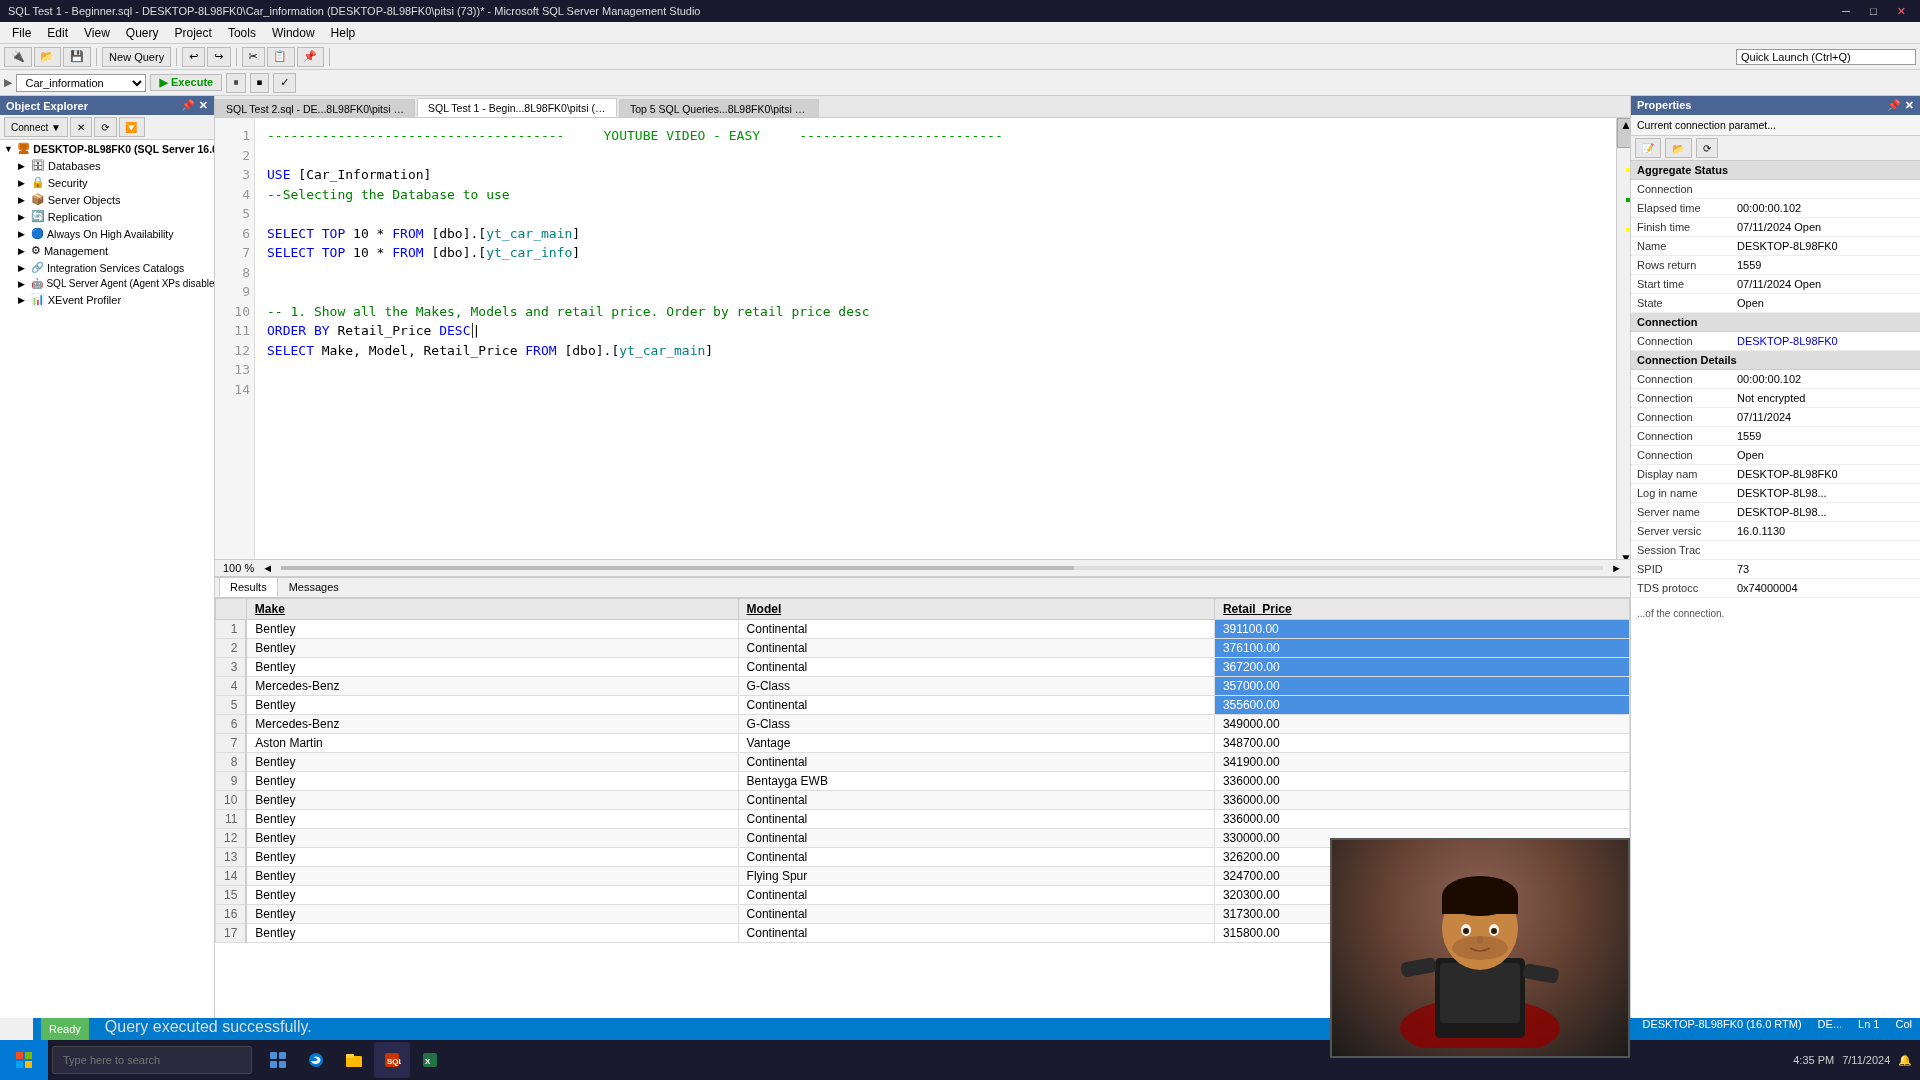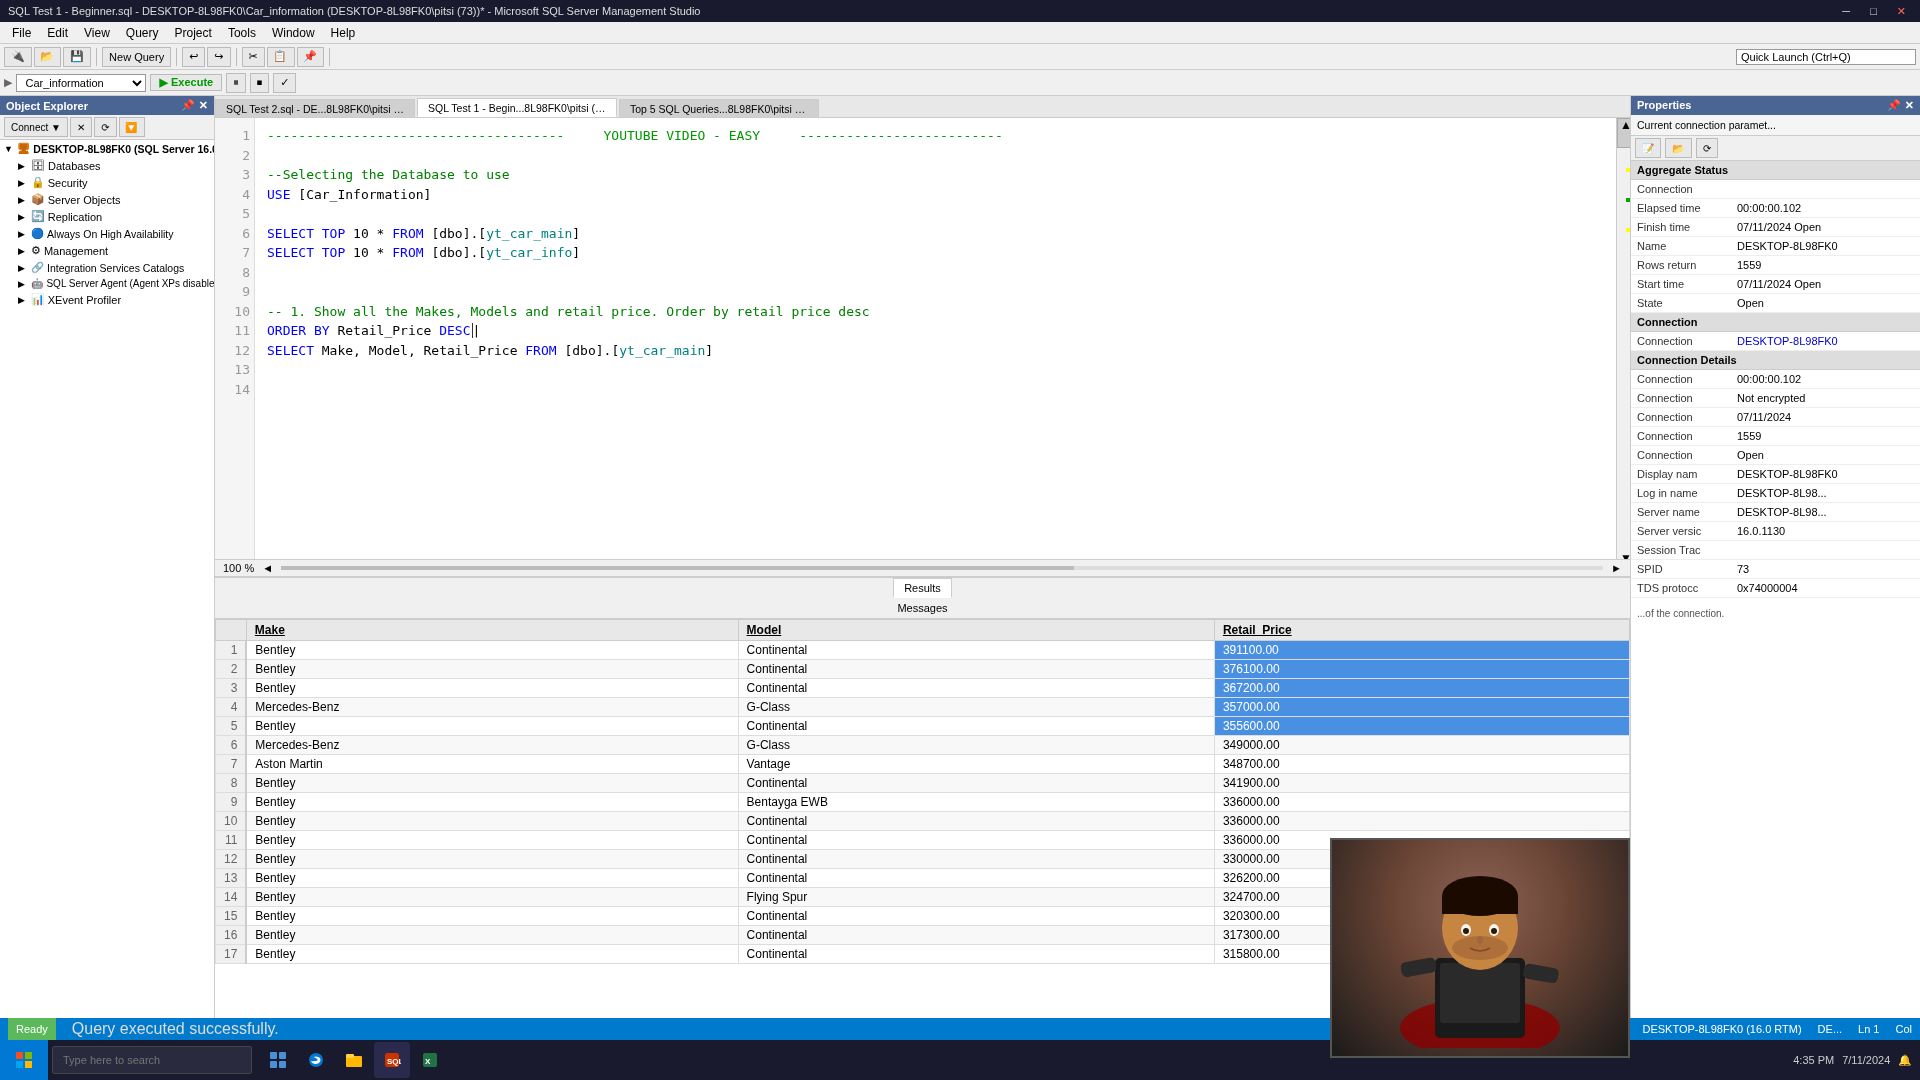--- a/index.html
+++ b/index.html
@@ -188,26 +188,25 @@
     
     #results-area {
       height: 380px;
       border-top: 1px solid #ccc;
       display: flex;
       flex-direction: column;
       background: white;
     }
     #results-tabs {
       background: #f0f0f0;
-      height: 41px;
+      height: 20px;
       display: flex;
       align-items: center;
       border-bottom: 1px solid #ccc;
       padding: 0 4px;
-      flex-direction: column;
     }
     .result-tab {
       padding: 3px 10px;
       font-size: 11px;
       cursor: pointer;
       border: 1px solid transparent;
     }
     .result-tab.active {
       background: white;
       border-color: #ccc;
@@ -298,24 +297,25 @@
       white-space: nowrap;
     }
     .prop-value.blue { color: #0000cc; }
 
     
     #status-bar {
       height: 22px;
       background: #007acc;
       color: white;
       display: flex;
-      align-items: center;
+      align-items: flex-start;
       padding: 0 8px;
       font-size: 11px;
       gap: 8px;
+      margin-left: 33px;
     }
     .status-ready {
       background: #5cb85c;
       padding: 0 8px;
       height: 100%;
       display: flex;
       align-items: center;
     }
     .status-right {
       margin-left: auto;
@@ -576,22 +576,22 @@
           <div>9</div>
           <div>10</div>
           <div>11</div>
           <div>12</div>
           <div>13</div>
           <div>14</div>
         </div>
         <div id="editor" contenteditable="true" style="flex: 1 1 0%; overflow: auto; padding: 8px 12px; font-family: Consolas, monospace; font-size: 13px; line-height: 1.5; outline: none;">
           <div class="code-line"><span class="code-green-dashes">--------------------------------------     YOUTUBE VIDEO - EASY     --------------------------</span></div>
           <div class="code-line">&nbsp;</div>
+          <div class="code-line"><span class="code-keyword">USE</span> [<span class="code-plain">Car_Information</span>]</div>
           <div class="code-line"><span class="code-comment">--Selecting the Database to use</span></div>
-          <div class="code-line"><span class="code-keyword">USE</span> [<span class="code-plain">Car_Information</span>]</div>
           <div class="code-line">&nbsp;</div>
           <div class="code-line"><span class="code-keyword">SELECT</span> <span class="code-keyword">TOP</span> 10 * <span class="code-keyword">FROM</span> [dbo].[<span class="code-table">yt_car_main</span>]</div>
           <div class="code-line"><span class="code-keyword">SELECT</span> <span class="code-keyword">TOP</span> 10 * <span class="code-keyword">FROM</span> [dbo].[<span class="code-table">yt_car_info</span>]</div>
           <div class="code-line">&nbsp;</div>
           <div class="code-line">&nbsp;</div>
           <div class="code-line"><span class="code-comment">-- 1. Show all the Makes, Models and retail price. Order by retail price desc</span></div>
           <div class="code-line"><span class="code-keyword">ORDER BY</span> Retail_Price <span class="code-keyword">DESC</span><span class="code-plain" style="border-left:1px solid #333; margin-left:1px;">|</span></div>
           <div class="code-line"><span class="code-keyword">SELECT</span> Make, Model, Retail_Price <span class="code-keyword">FROM</span> [dbo].[<span class="code-table">yt_car_main</span>]</div>
         </div>
 

